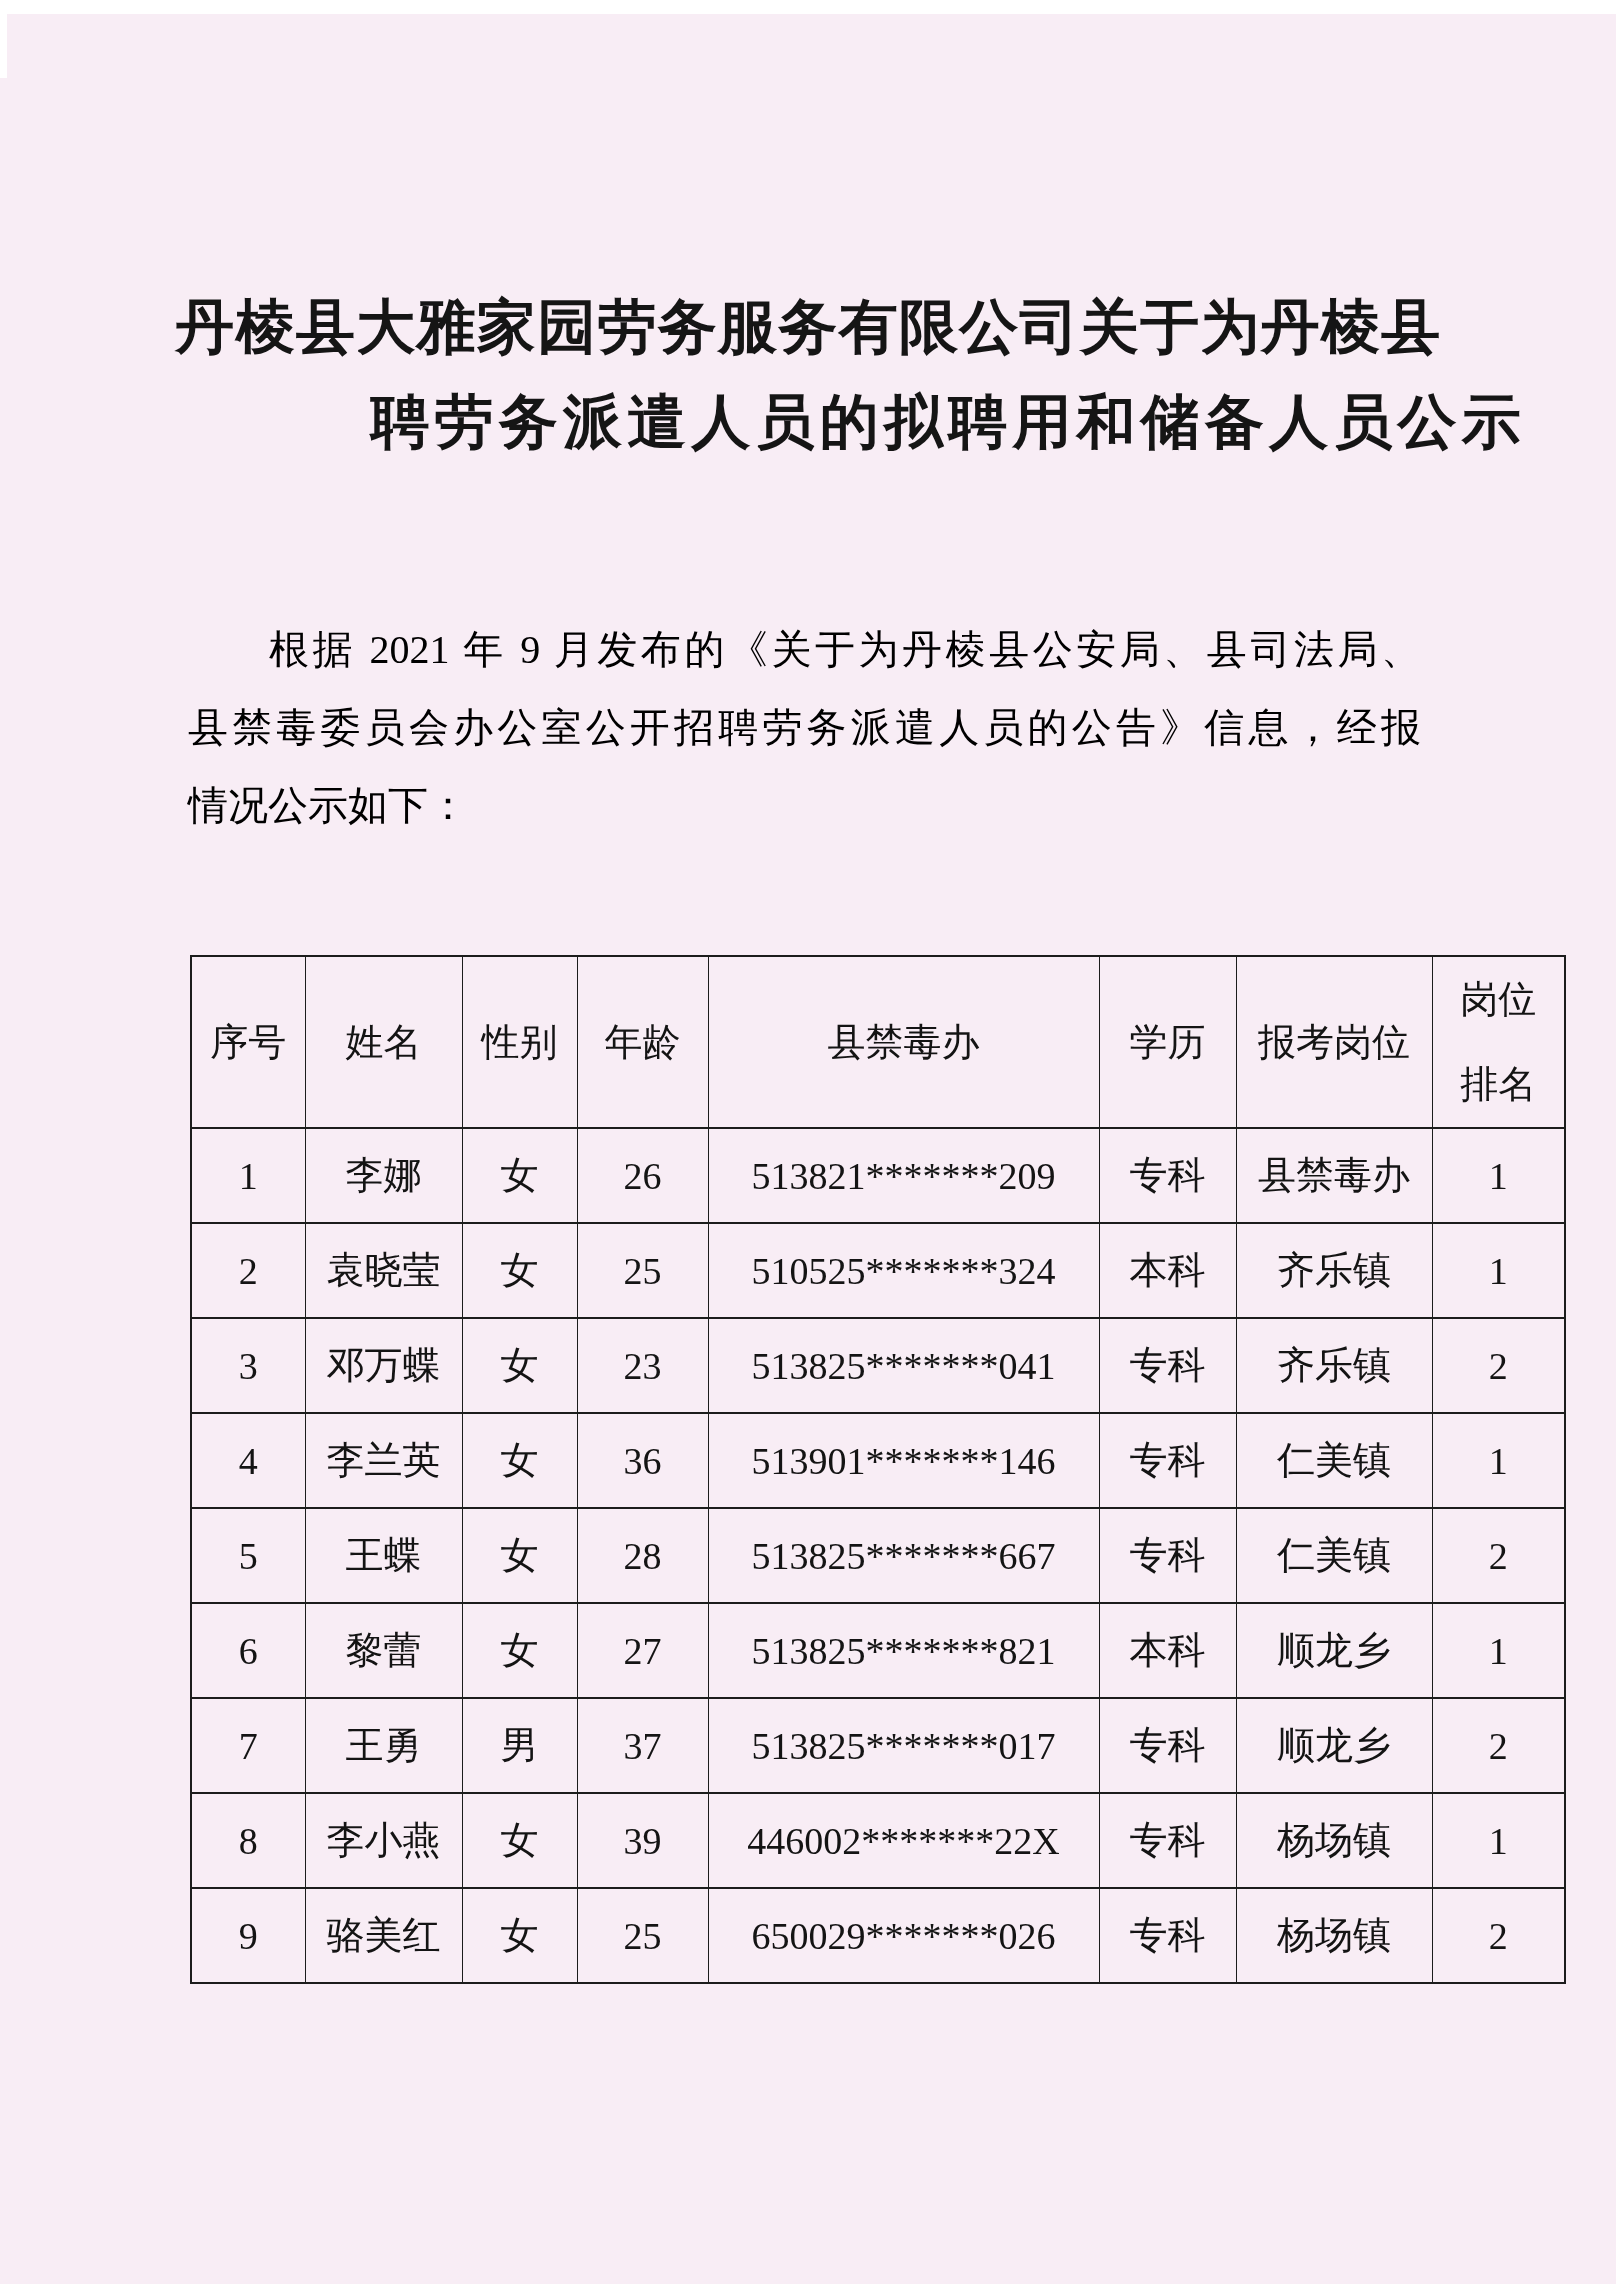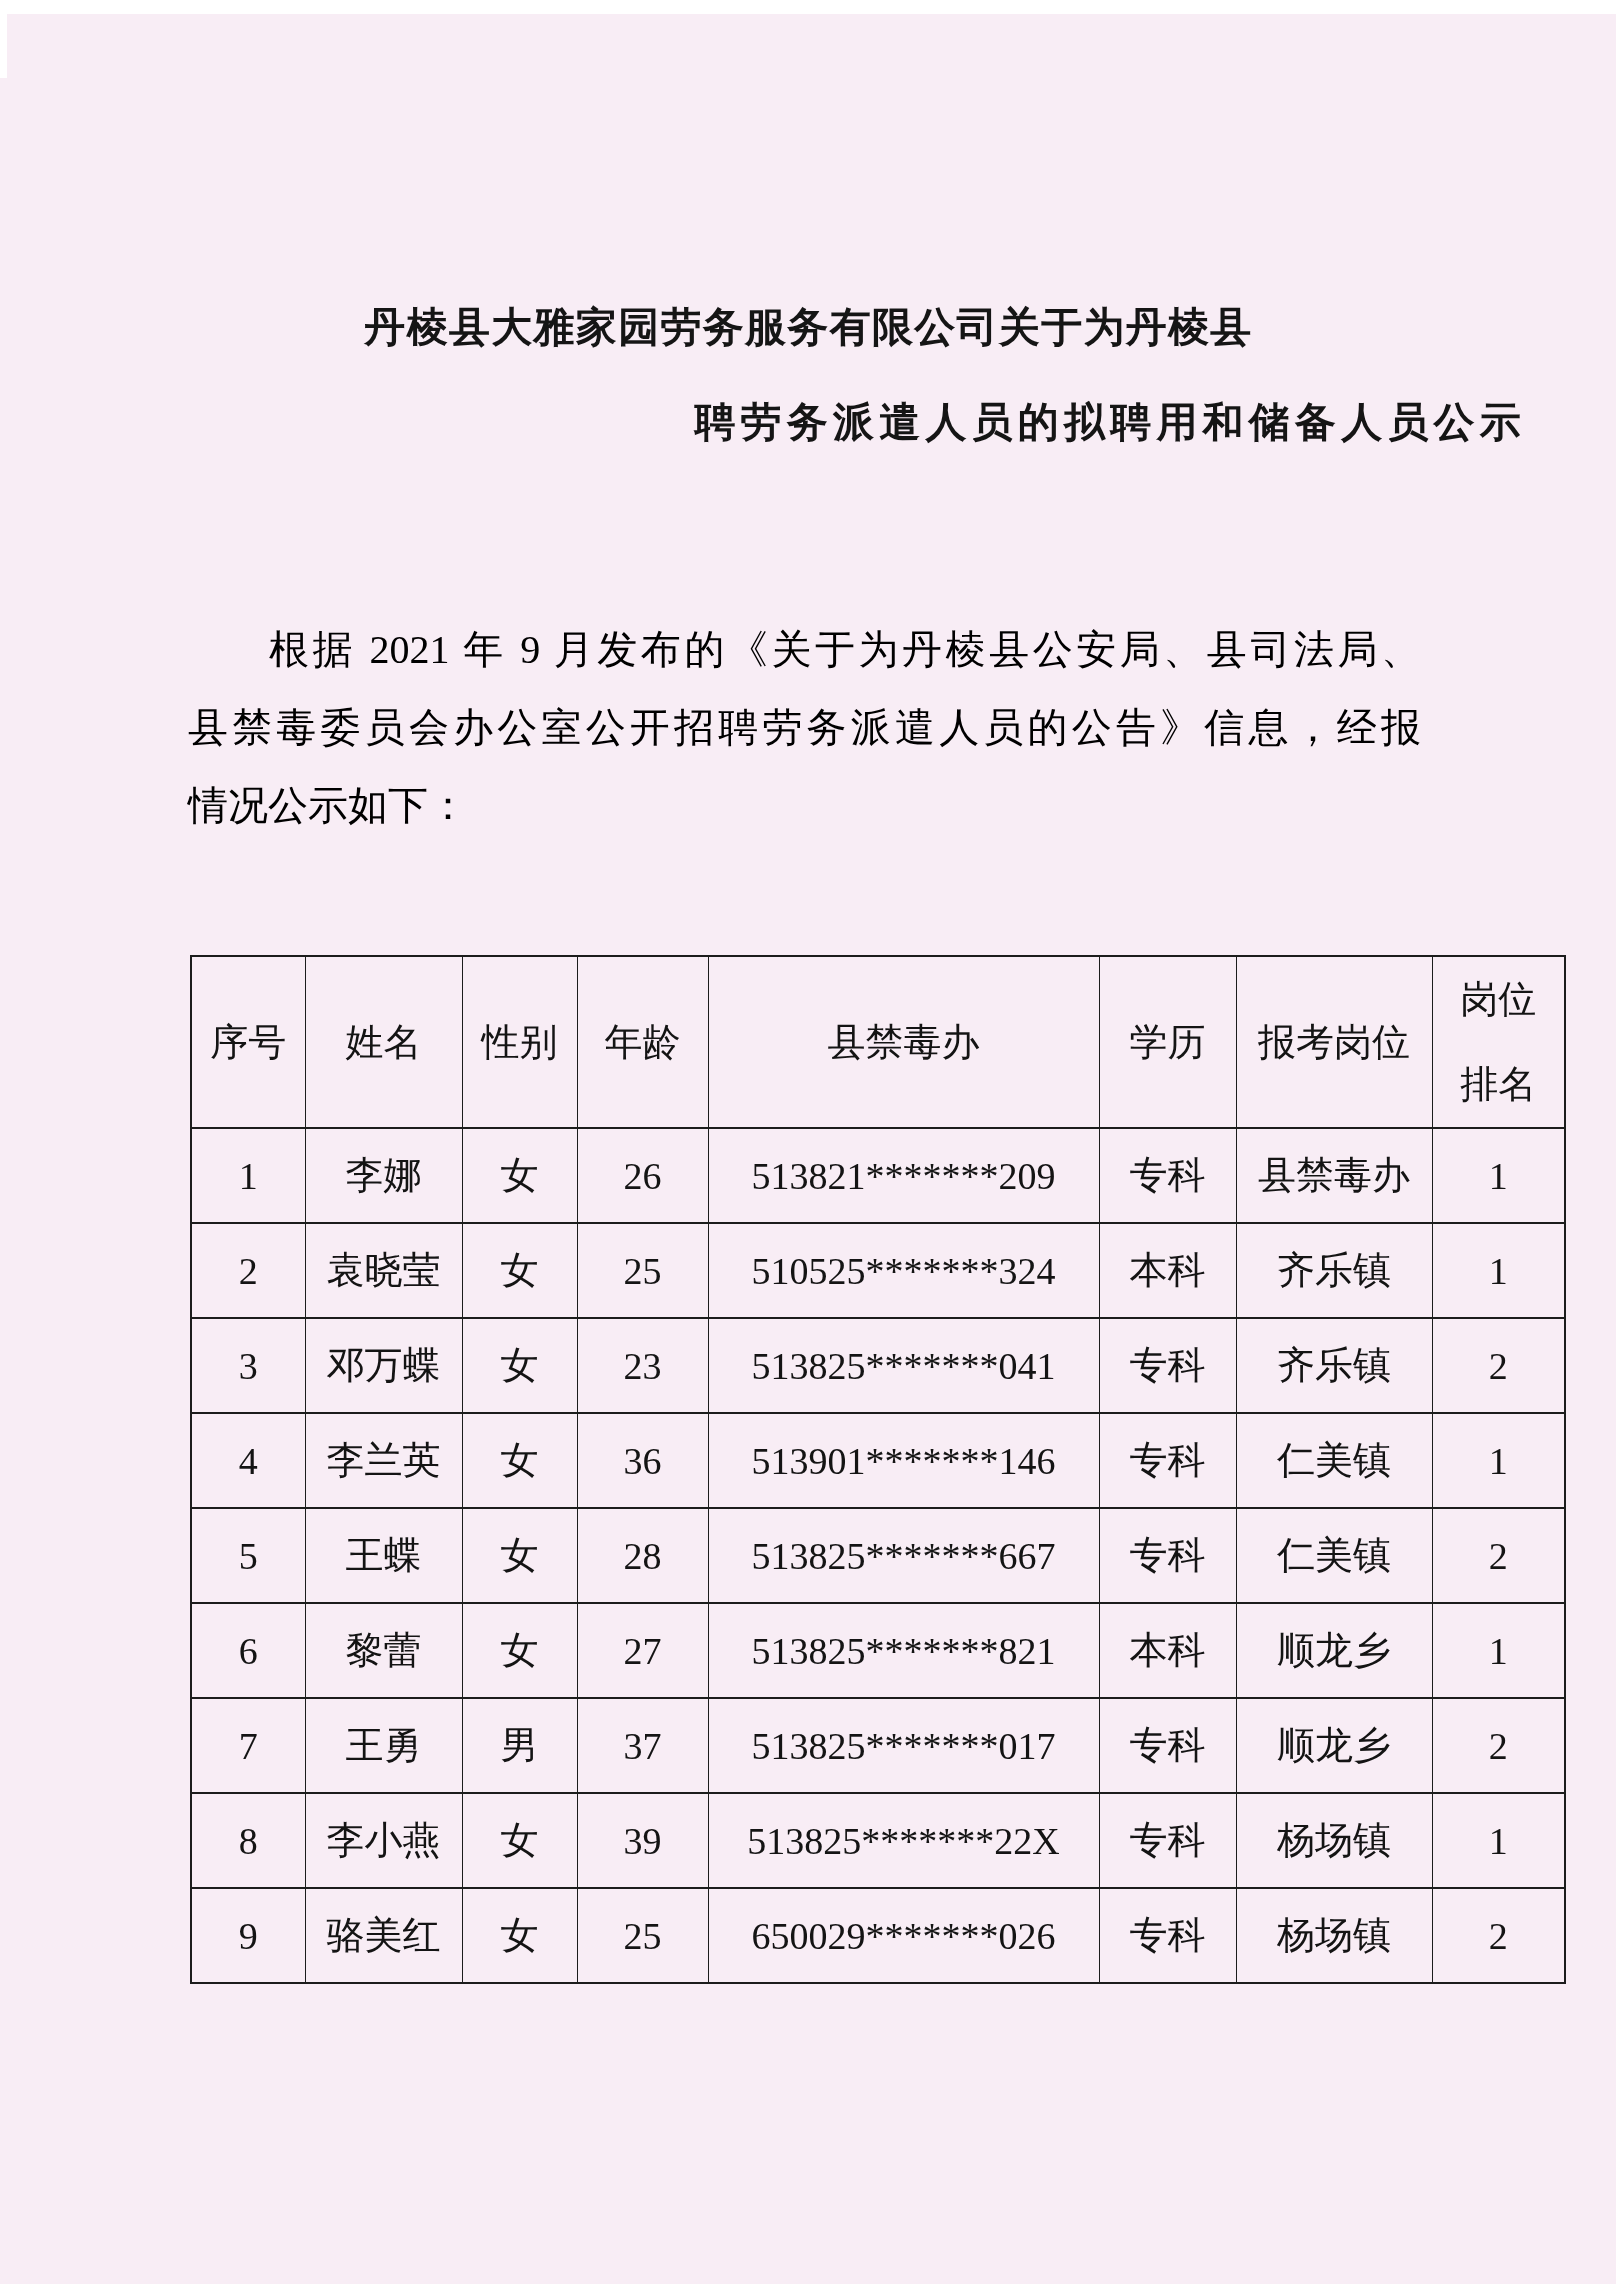--- a/index.html
+++ b/index.html
@@ -33,21 +33,21 @@
 
   .doc-title {
     position: absolute;
     top: 280px;
     left: 91px;
     right: 91px;
     margin: 0;
     text-align: center;
     font-family: "Liberation Sans", sans-serif;
     font-weight: 700;
-    font-size: 41px;
+    font-size: 59px;
     line-height: 95px;
     color: #151515;
     letter-spacing: 1.3px;
   }
   .doc-title .title-line { display: block; }
   .doc-title .title-line.spaced { letter-spacing: 5.2px; text-align: right; }
 
   .intro {
     position: absolute;
     top: 611px;
@@ -209,21 +209,21 @@
     <td>513825*******017</td>
     <td>专科</td>
     <td>顺龙乡</td>
     <td>2</td>
   </tr>
         <tr>
     <td>8</td>
     <td>李小燕</td>
     <td>女</td>
     <td>39</td>
-    <td>513825*******22X</td>
+    <td>446002*******22X</td>
     <td>专科</td>
     <td>杨场镇</td>
     <td>1</td>
   </tr>
         <tr>
     <td>9</td>
     <td>骆美红</td>
     <td>女</td>
     <td>25</td>
     <td>650029*******026</td>

